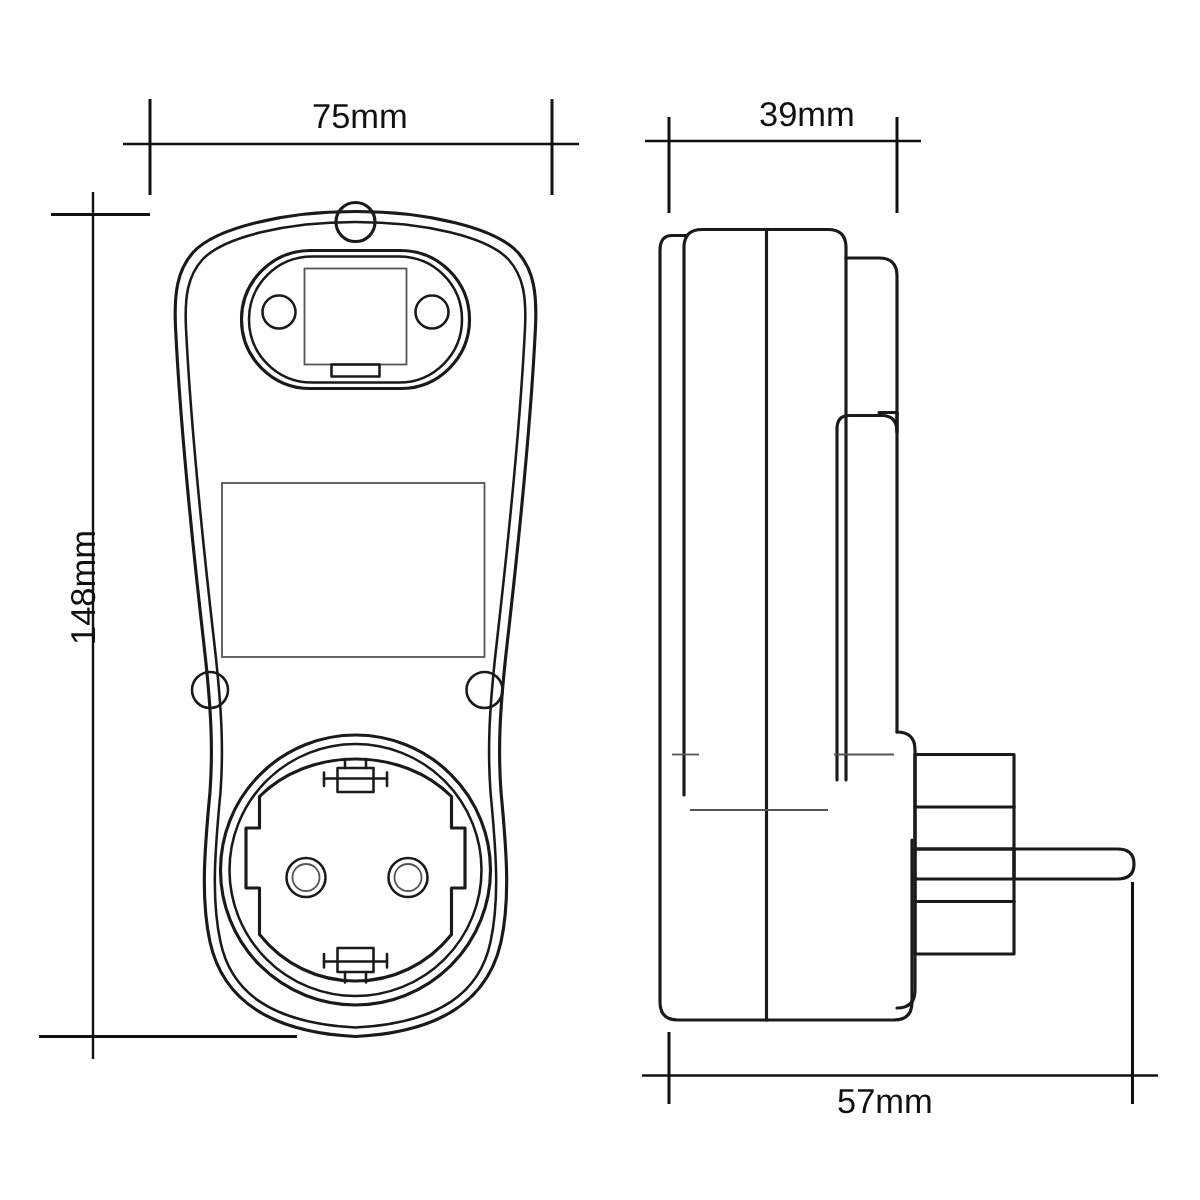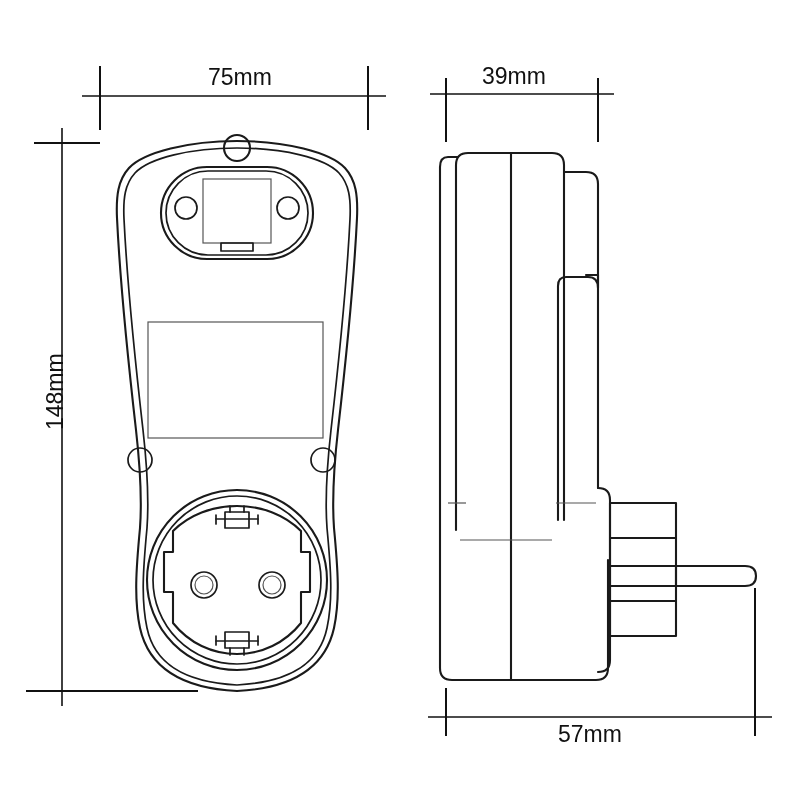--- a/index.html
+++ b/index.html
@@ -255,17 +255,17 @@
                Q 756 586 745 586
                L 610 586"></path>
       <line class="outline" x1="676" y1="566" x2="676" y2="586"></line>
     </g>
   </svg>
 
   <span class="dim-label-h" style="left: 208px; top: 66px;">75mm</span>
 
   <span class="dim-label-v" style="left: 44px; top: 430px;">148mm</span>
 
-  <span class="dim-label-h" style="left: 482px; top: 65px;">39mm</span>
+  <span class="dim-label-h" style="left: 506px; top: 65px;">39mm</span>
 
   <span class="dim-label-h" style="left: 558px; top: 723px;">57mm</span>
 
 </div>
 
 </body></html>

